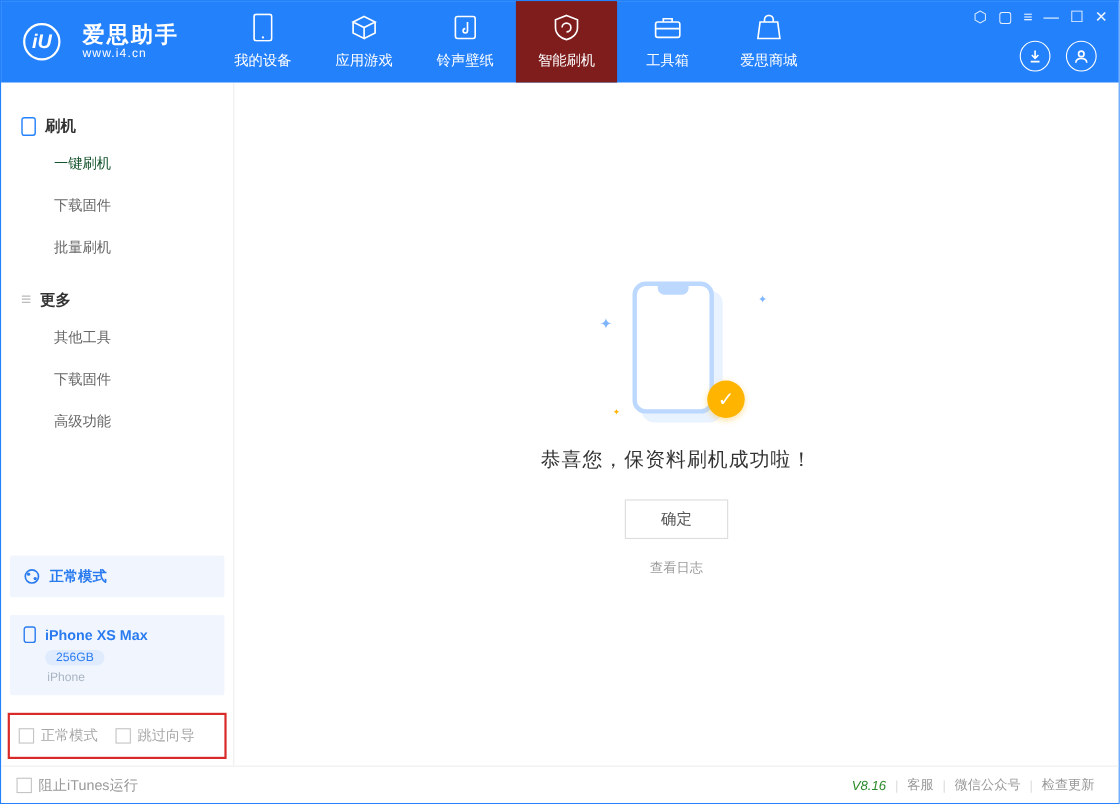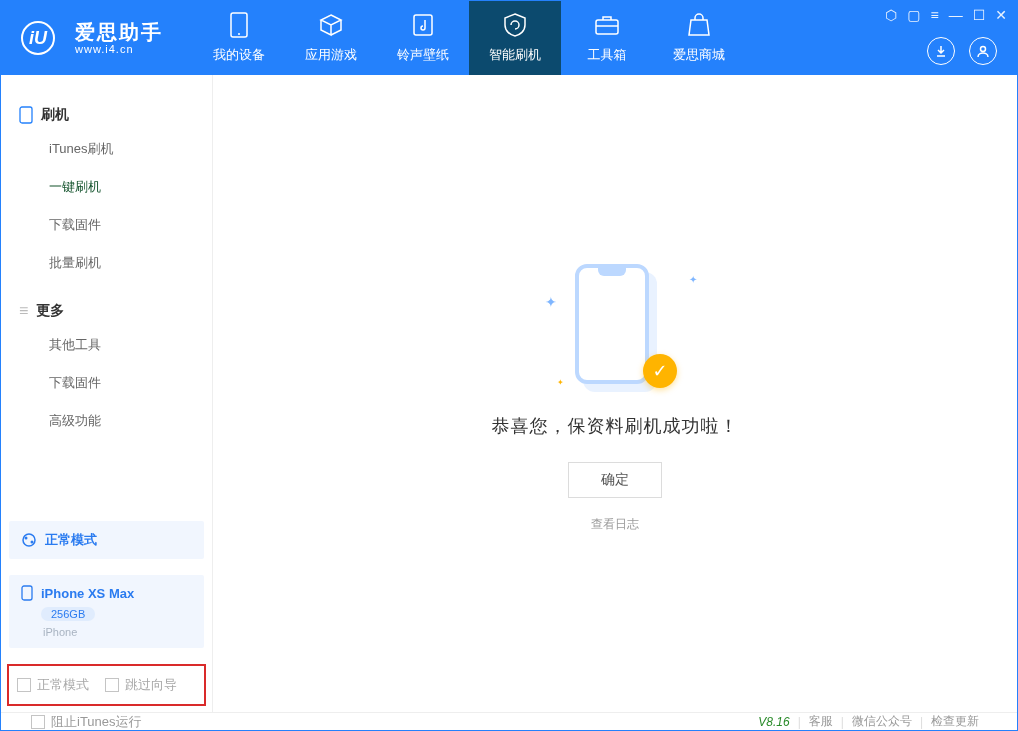--- a/index.html
+++ b/index.html
@@ -6,21 +6,21 @@
 body { background: #fff; }
 .window { width: 1018px; height: 731px; border: 1px solid #2481fc; position: relative; display: flex; flex-direction: column; }
 .header { background: #2481fc; height: 74px; display: flex; align-items: center; color: #fff; position: relative; padding-left: 20px; }
 .logo-wrap { display: flex; align-items: center; gap: 20px; }
 .logo-badge { width: 34px; height: 34px; border: 2px solid #fff; border-radius: 50%; display: flex; align-items: center; justify-content: center; font-weight: bold; font-size: 18px; font-style: italic; }
 .logo-text { display: flex; flex-direction: column; line-height: 1.1; }
 .logo-title { font-size: 20px; font-weight: bold; letter-spacing: 2px; }
 .logo-sub { font-size: 11px; letter-spacing: 1px; }
 .tabs { display: flex; margin-left: 30px; height: 100%; }
 .tab { width: 92px; display: flex; flex-direction: column; align-items: center; justify-content: center; gap: 8px; cursor: pointer; font-size: 13px; }
-.tab.active { background: #0c4a6e; }
+.tab.active { background: #7f1d1d; }
 .tab-icon { width: 26px; height: 26px; display:flex; align-items:center; justify-content:center; }
 .titlebar-controls { position: absolute; top: 6px; right: 10px; display: flex; gap: 10px; align-items:center; }
 .titlebar-controls span { cursor:pointer; font-size: 14px; opacity:.9; }
 .header-right-icons { position:absolute; right: 20px; bottom: 10px; display:flex; gap:14px; }
 .circle-icon { width:28px; height:28px; border:1.5px solid #fff; border-radius:50%; display:flex; align-items:center; justify-content:center; cursor:pointer; }
 .body { flex:1; display:flex; min-height:0; }
 .sidebar { width: 212px; border-right: 1px solid #eee; padding-top: 25px; display:flex; flex-direction:column; }
 .side-section-title { display:flex; align-items:center; gap:8px; padding: 6px 18px; font-size:14px; color:#333; font-weight:bold; }
 .side-item { padding: 10px 18px 10px 48px; font-size: 13px; color: #666; cursor:pointer; }
 .side-item.active { color: #14532d; }
@@ -36,21 +36,21 @@
 .main { flex:1; position:relative; display:flex; flex-direction:column; align-items:center; justify-content:center; }
 .success-illus { position:relative; width:160px; height:140px; margin-bottom:20px;}
 .phone-shape { position:absolute; left:40px; top:10px; width:74px; height:120px; border:4px solid #bcd8ff; border-radius:12px; background:#fff;}
 .phone-notch { position:absolute; top:0; left:50%; transform:translateX(-50%); width:28px; height:8px; background:#bcd8ff; border-radius:0 0 6px 6px;}
 .phone-shadow { position:absolute; left:48px; top:18px; width:74px; height:120px; background:#e9f2ff; border-radius:12px; z-index:-1;}
 .badge-check { position:absolute; right:18px; bottom:6px; width:34px; height:34px; background:#ffb400; border-radius:50%; display:flex; align-items:center; justify-content:center; color:#fff; font-size:18px; box-shadow:0 2px 6px rgba(255,180,0,.4);}
 .spark { position:absolute; width:6px; height:6px; color:#7fb6ff; font-size:14px;}
 .msg { font-size:18px; color:#333; margin-bottom:24px; letter-spacing:1px; }
 .ok-btn { border:1px solid #dcdcdc; background:#fff; padding:8px 32px; font-size:14px; color:#555; cursor:pointer; margin-bottom:18px;}
 .log-link { font-size:12px; color:#9a9a9a; cursor:pointer; }
-.footer { height:18px; border-top:1px solid #eee; display:flex; align-items:center; padding:0 30px; font-size:12px; color:#999; }
+.footer { height:34px; border-top:1px solid #eee; display:flex; align-items:center; padding:0 14px; font-size:12px; color:#999; }
 .footer .checkbox-wrap { color:#999; }
 .footer-spacer { flex:1; }
 .footer-link { color:#999; cursor:pointer; padding:0 8px; }
 .footer-sep { color:#ddd; }
 .version { color:#2a8b2a; padding-right:8px;font-style:italic; }
 svg { display:block; }
 </style>
 </head>
 <body>
 
@@ -144,21 +144,20 @@
   </div>
 
   <div class="body">
     <div class="sidebar">
       <div class="side-section-title">
         <svg width="14" height="18" viewBox="0 0 14 18">
             <rect x="1" y="1" width="12" height="16" rx="2" fill="none" stroke="#2481fc" stroke-width="1.3"></rect>
           </svg>
         <span>刷机</span>
       </div>
-      <div class="side-item">iTunes刷机</div>
       <div class="side-item active">一键刷机</div>
       <div class="side-item">下载固件</div>
       <div class="side-item">批量刷机</div>
 
       <div class="side-section-title" style="margin-top:14px;">
         <span style="color:#bbb;font-size:16px;">≡</span>
         <span>更多</span>
       </div>
       <div class="side-item">其他工具</div>
       <div class="side-item">下载固件</div>

